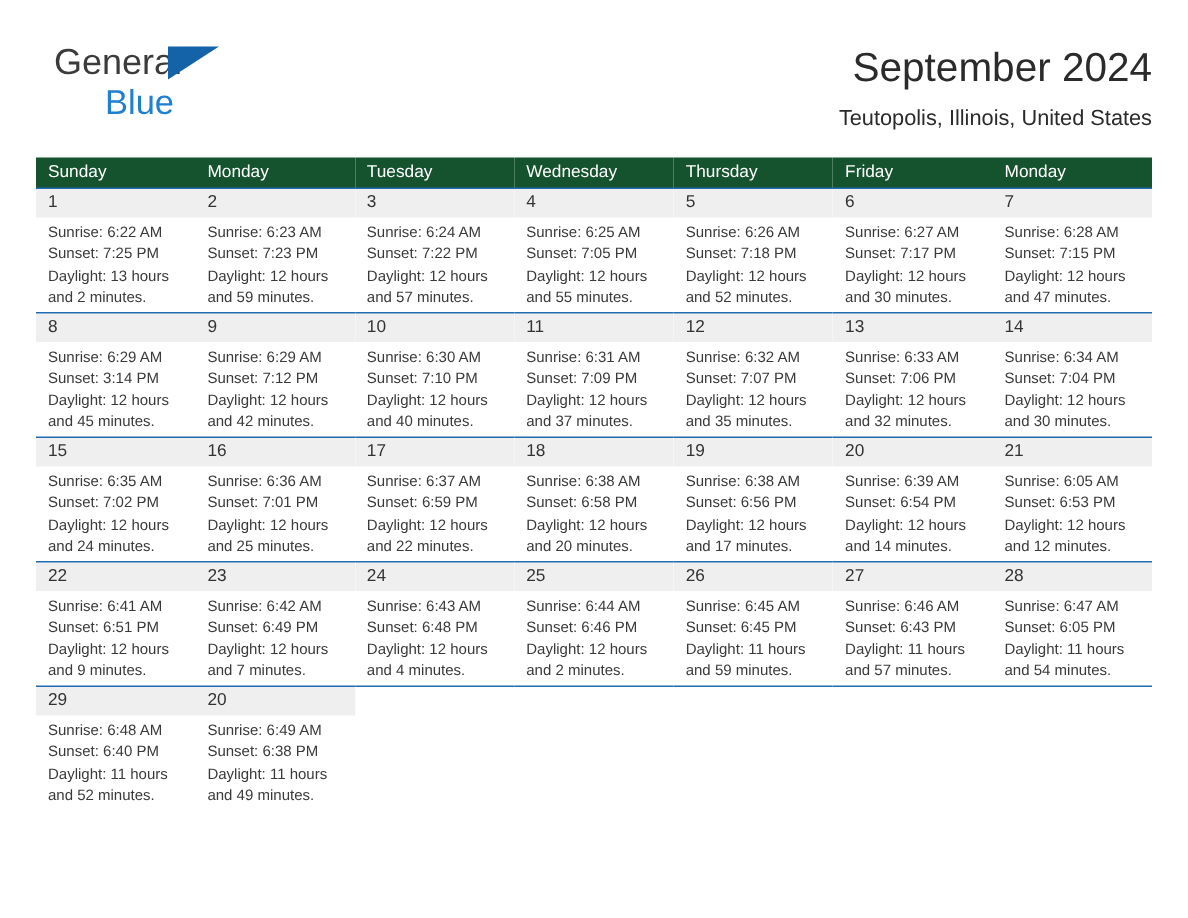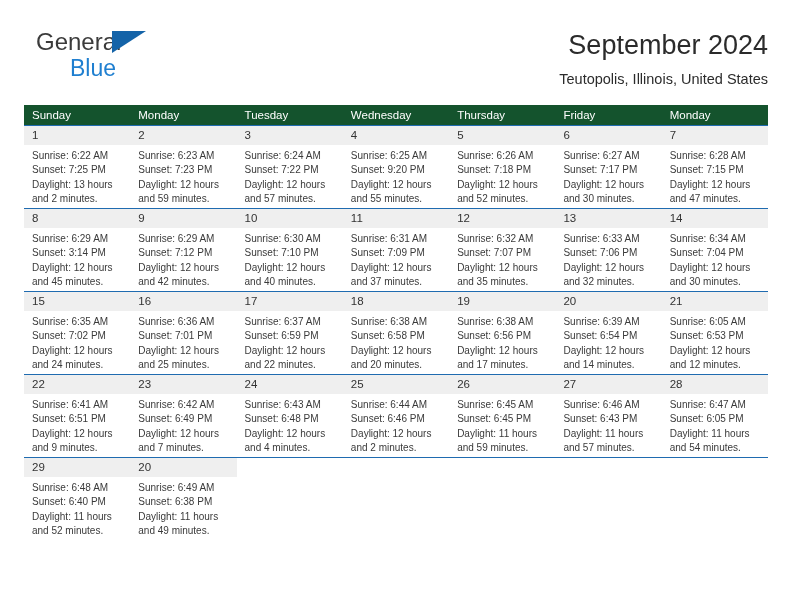--- a/index.html
+++ b/index.html
@@ -214,21 +214,21 @@
                 <div>Daylight: 12 hours</div>
                 <div>and 57 minutes.</div>
               </div>
             </div>
           </td>
           <td>
             <div class="daycell">
               <div class="daynum">4</div>
               <div class="details">
                 <div>Sunrise: 6:25 AM</div>
-                <div>Sunset: 9:20 PM</div>
+                <div>Sunset: 7:05 PM</div>
                 <div>Daylight: 12 hours</div>
                 <div>and 55 minutes.</div>
               </div>
             </div>
           </td>
           <td>
             <div class="daycell">
               <div class="daynum">5</div>
               <div class="details">
                 <div>Sunrise: 6:26 AM</div>

